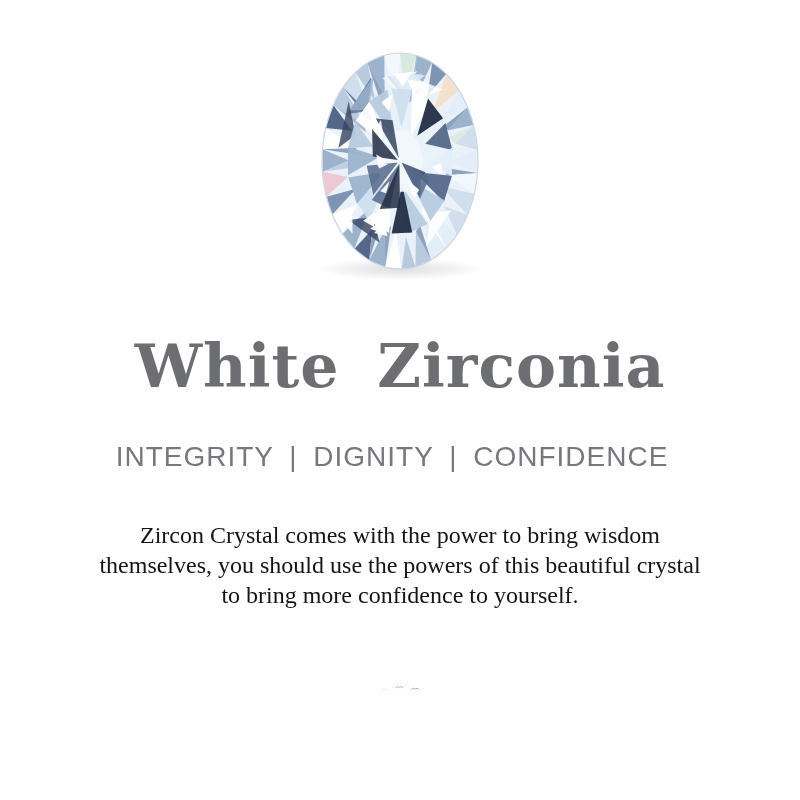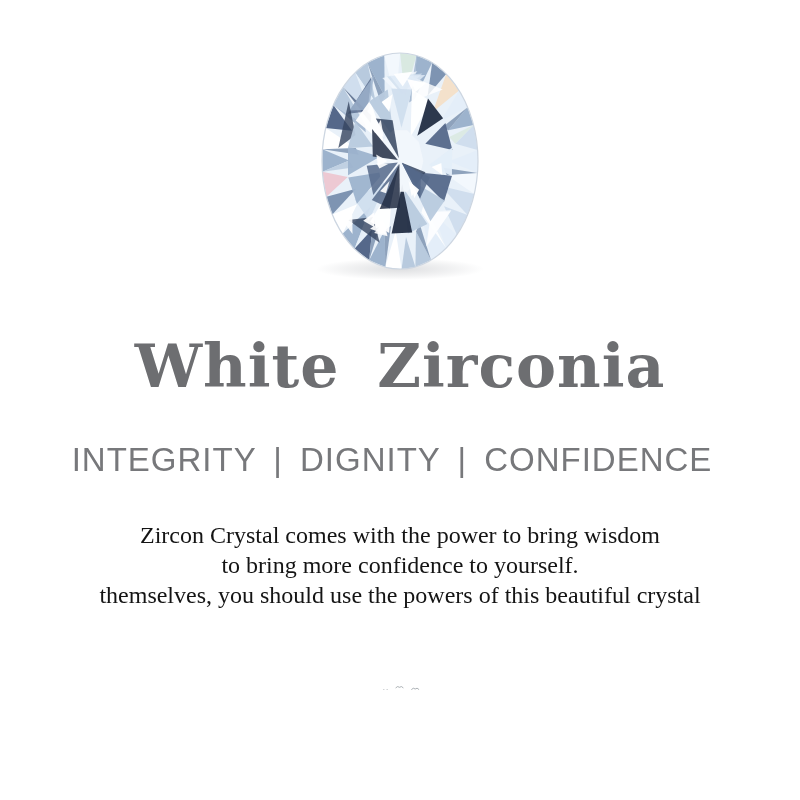--- a/index.html
+++ b/index.html
@@ -40,21 +40,21 @@
     font-weight:bold;
     font-size:60px;line-height:1;
     letter-spacing:1px;
     word-spacing:16px;
     color:var(--title-color);
   }
   .tagline{
     position:absolute;top:442px;left:0;right:16px;
     text-align:center;
     font-family:"Liberation Sans",sans-serif;
-    font-size:33px;line-height:1.1;
+    font-size:28px;line-height:1.1;
     letter-spacing:1px;
     word-spacing:7px;
     color:var(--tagline-color);
   }
   .desc{
     position:absolute;top:520px;left:0;right:0;
     text-align:center;
     font-family:"Liberation Serif","DejaVu Serif",serif;
     font-size:24px;line-height:30px;
     color:var(--desc-color);
@@ -184,22 +184,22 @@
       <ellipse class="gem-rim" cx="80" cy="112" rx="78" ry="108"></ellipse>
     </svg>
   </div>
 
   <h1 class="title">White Zirconia</h1>
 
   <div class="tagline">INTEGRITY | DIGNITY | CONFIDENCE</div>
 
   <div class="desc">
     <div class="line">Zircon Crystal comes with the power to bring wisdom</div>
+    <div class="line">themselves, you should use the powers of this beautiful crystal</div>
     <div class="line">to bring more confidence to yourself.</div>
-    <div class="line">themselves, you should use the powers of this beautiful crystal</div>
   </div>
 
   <div class="logo">
     <svg width="86" height="81" viewBox="0 0 104 98">
       <g class="tree-stroke" stroke-width="1.6">
         <path d="M52,66 C52,54 46,50 38,45"></path>
         <path d="M52,66 C54,52 62,48 70,44"></path>
         <path d="M52,64 C51,52 52,44 53,34"></path>
         <path d="M50,68 C42,62 34,58 27,53"></path>
         <path d="M54,68 C64,62 72,58 79,54"></path>

